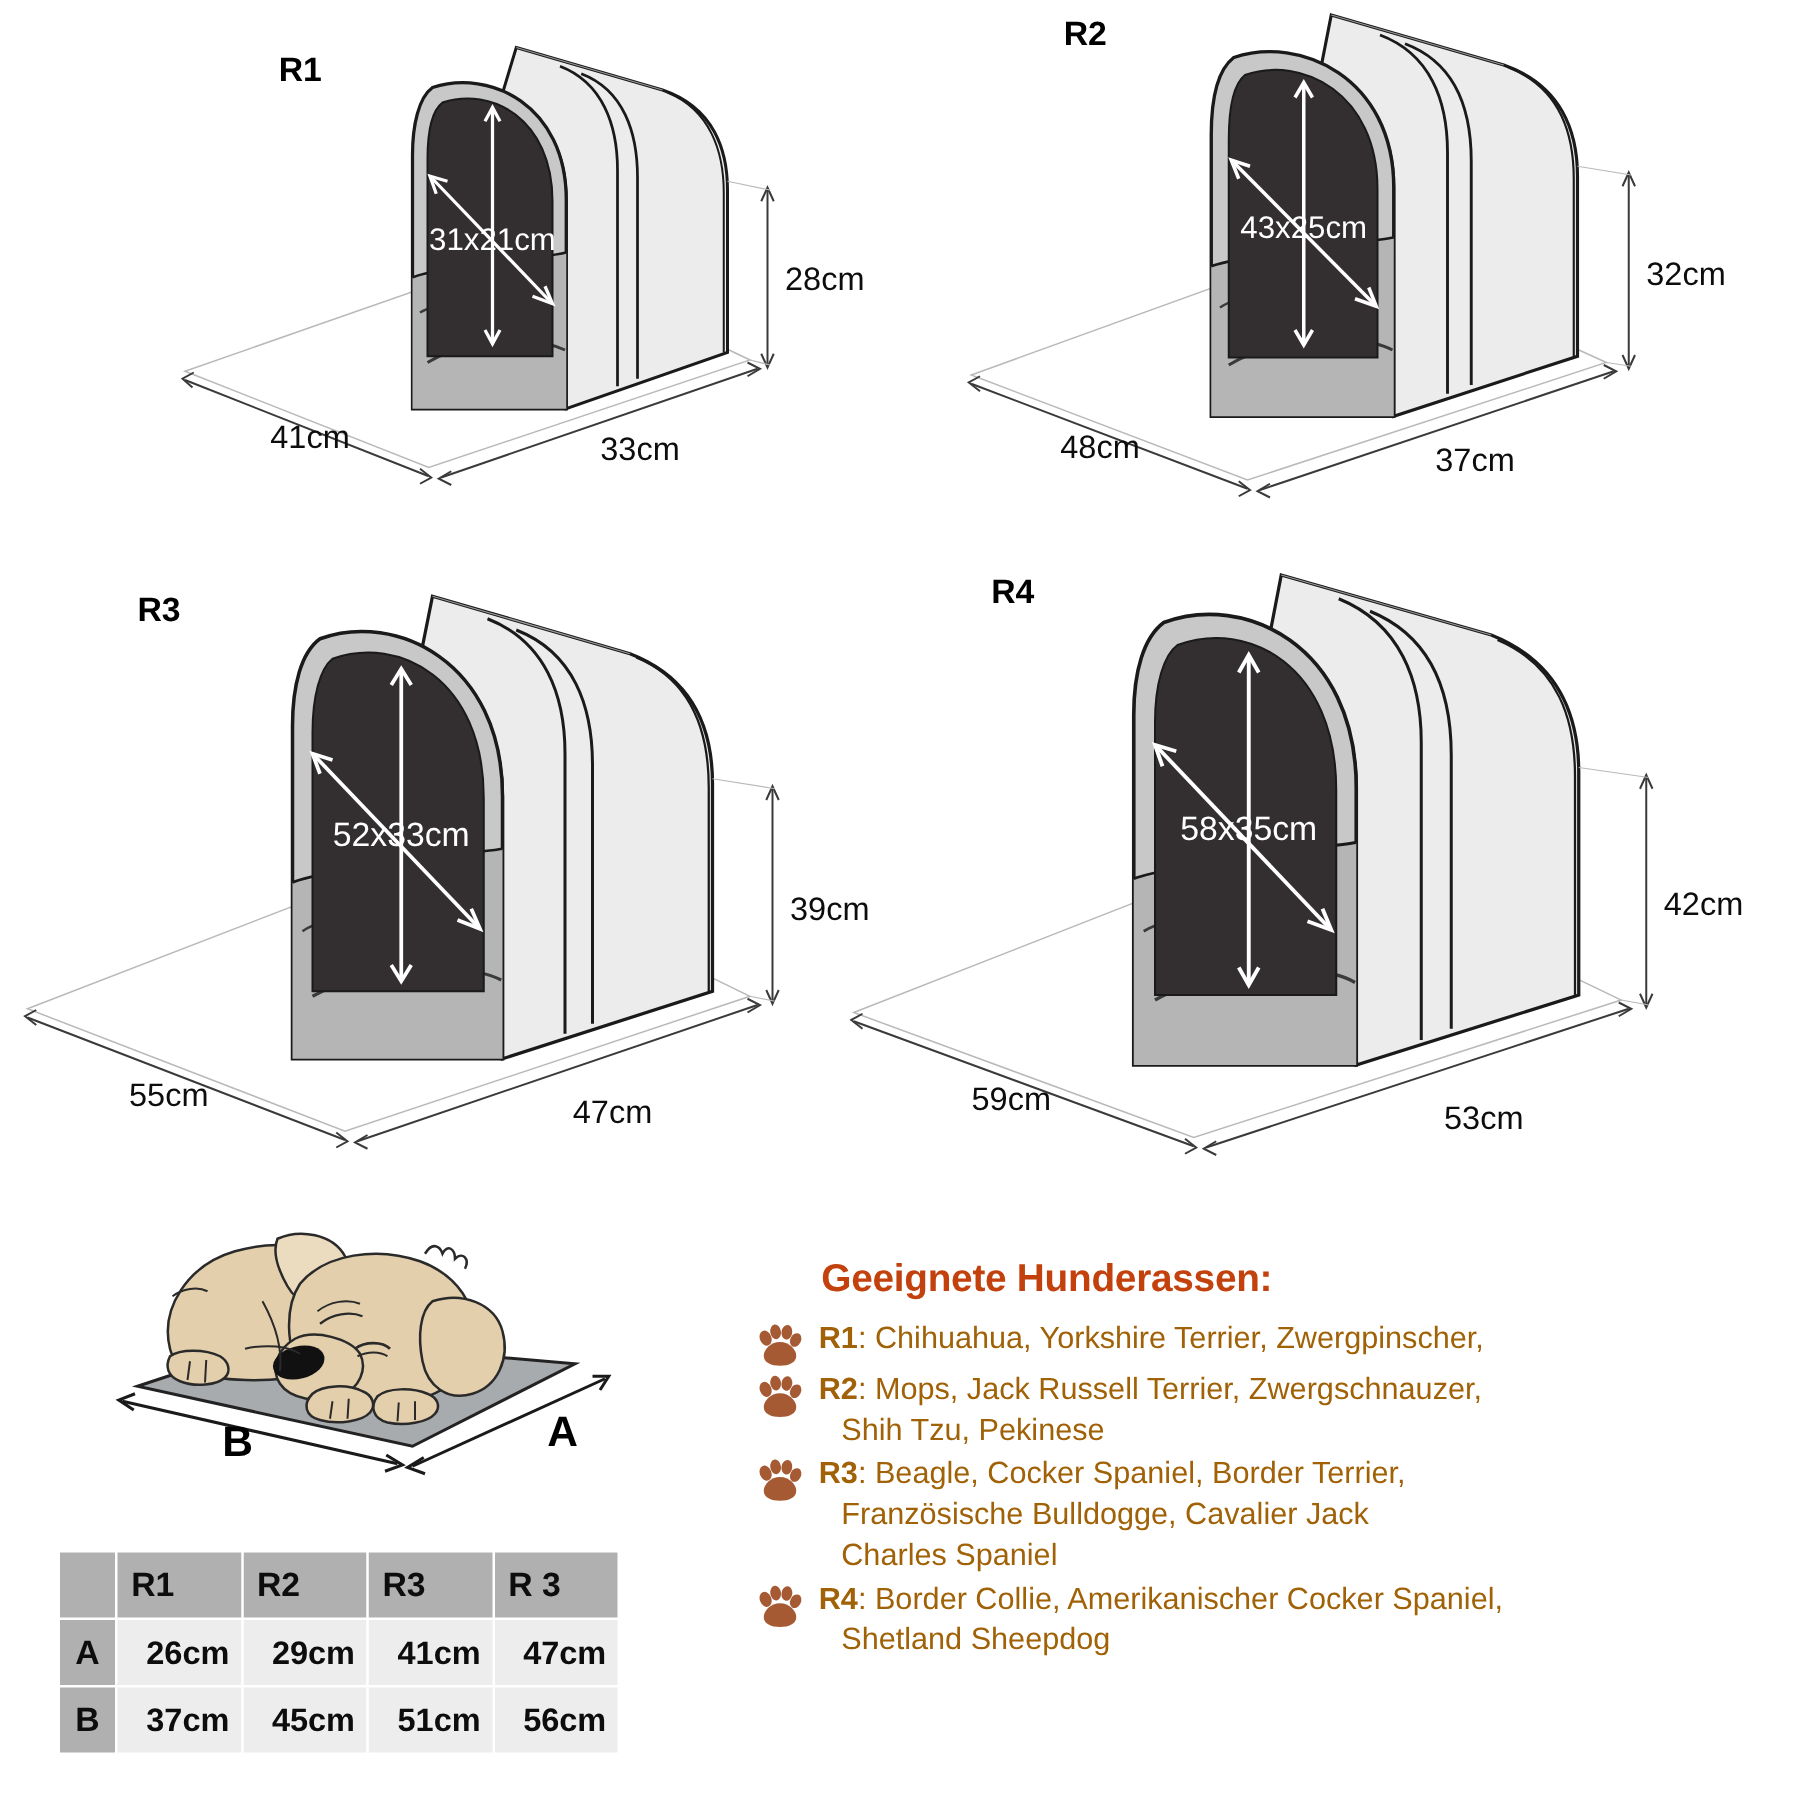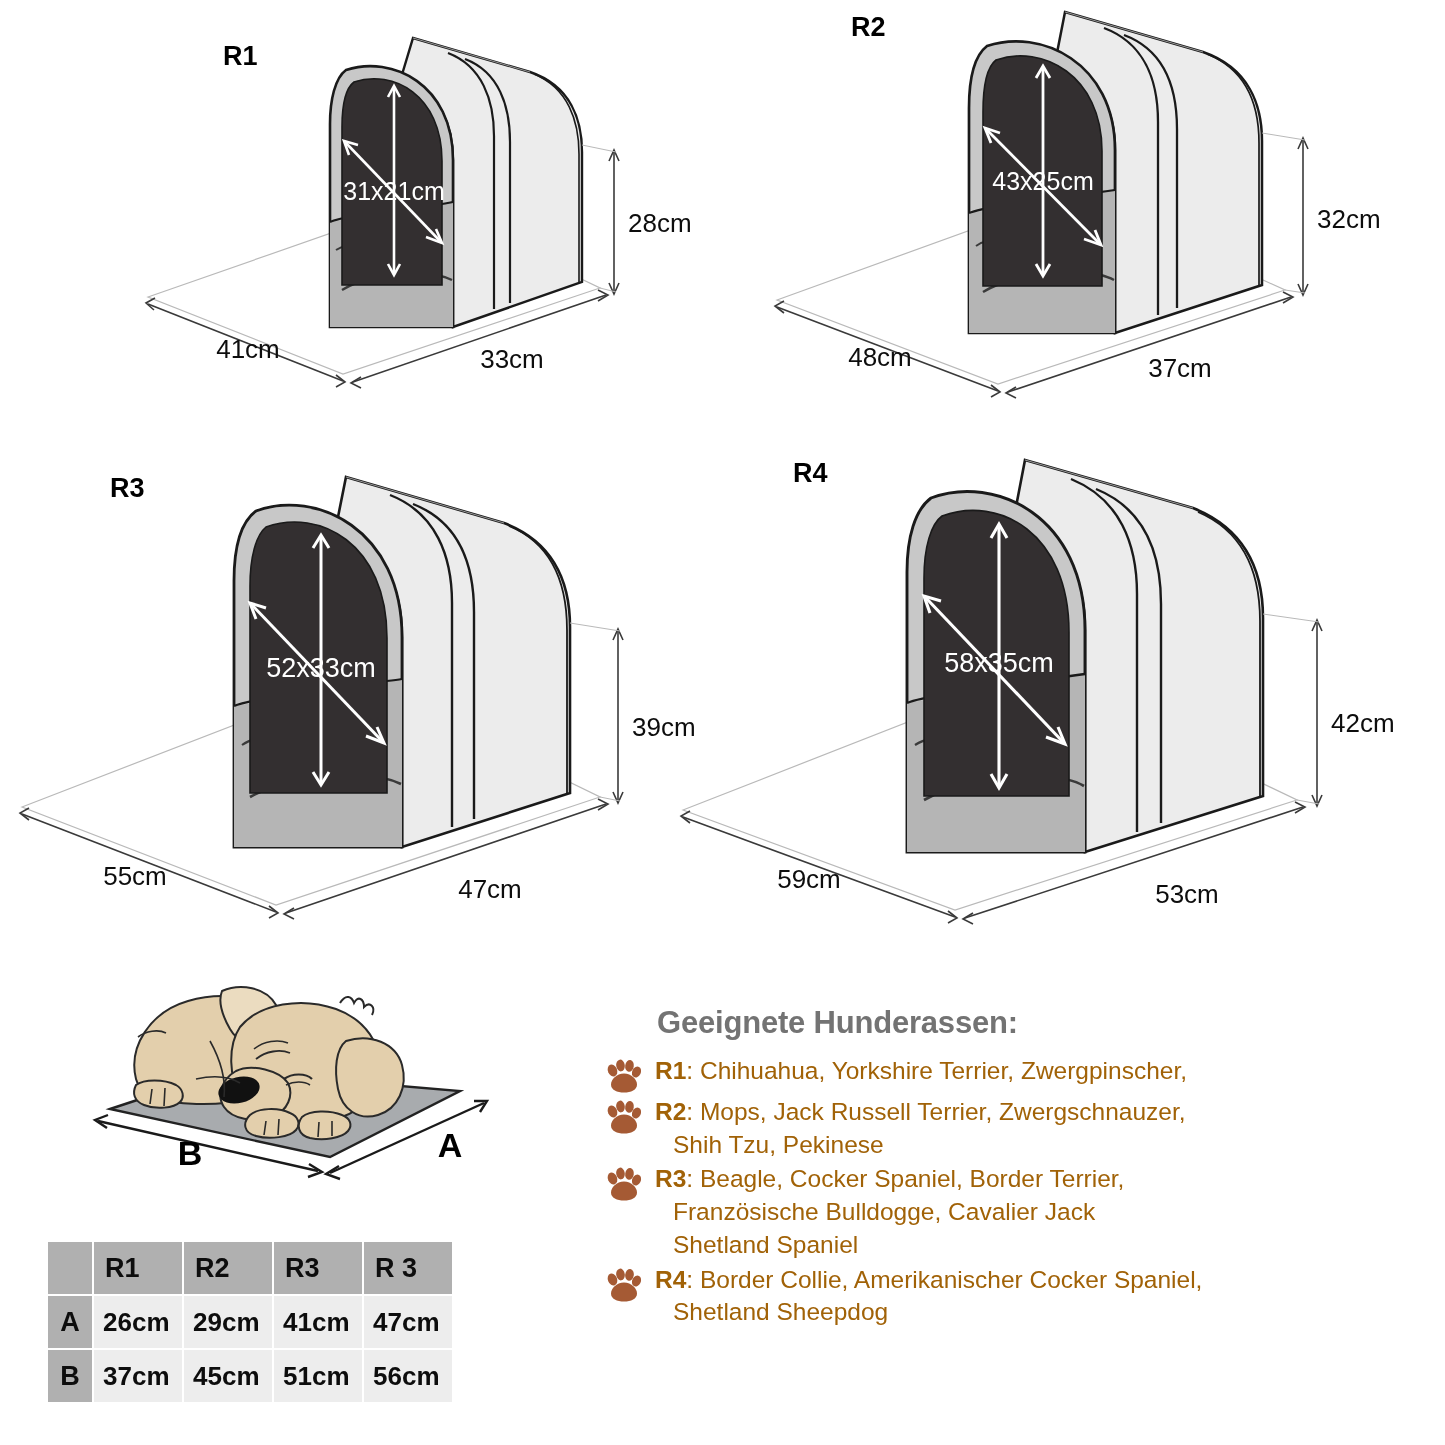--- a/index.html
+++ b/index.html
@@ -17,21 +17,21 @@
   }
   .bed-panel { position: absolute; }
   .breeds-panel {
     position: absolute;
     left: 605px; top: 1005px;
     width: 840px;
   }
   .breeds-title {
     font-size: 31px;
     font-weight: bold;
-    color: #737373;
+    color: #c2410c;
     margin: 0 0 14px 52px;
     letter-spacing: -0.2px;
   }
   .breed-row {
     display: flex;
     align-items: flex-start;
     margin-bottom: 2px;
   }
   .paw-cell {
     width: 50px;
@@ -61,21 +61,21 @@
     padding: 4px 9px;
     text-align: left;
     font-weight: bold;
     color: #0d0d0d;
     height: 54px;
     box-sizing: border-box;
   }
   .size-table th.corner { background: #b0b0b0; width: 46px; }
   .size-table th.colhdr { background: #b0b0b0; width: 90px; font-size: 27px; padding-left: 11px;}
   .size-table td.rowhdr { background: #b0b0b0; width: 46px; text-align: center; font-size: 27px; padding: 0;}
-  .size-table td.val { background: #ededed; font-size: 26px; padding-left: 9px;}
+  .size-table td.val { background: #ededed; font-size: 26px; padding-left: 23px;}
   svg { display: block; overflow: visible; }
   .dim-txt { font-family: "Liberation Sans", sans-serif; font-size: 26px; fill: #0d0d0d; }
   .dim-txt-w { font-family: "Liberation Sans", sans-serif; font-size: 25px; fill: #ffffff; }
   .bed-label { font-family: "Liberation Sans", sans-serif; font-weight: bold; fill: #000; }
   .ab-label { font-family: "Liberation Sans", sans-serif; font-weight: bold; font-size: 34px; fill: #000; }
 </style>
 </head>
 <body>
 
 <div id="page">
@@ -469,21 +469,21 @@
           <ellipse cx="7.5" cy="10.5" rx="4.6" ry="6.2" fill="#A55A34" transform="rotate(-22 7.5 10.5)"></ellipse>
           <ellipse cx="15.5" cy="5.5" rx="4.3" ry="5.9" fill="#A55A34" transform="rotate(-8 15.5 5.5)"></ellipse>
           <ellipse cx="24.5" cy="5.8" rx="4.3" ry="5.9" fill="#A55A34" transform="rotate(9 24.5 5.8)"></ellipse>
           <ellipse cx="31.5" cy="12" rx="4.3" ry="5.7" fill="#A55A34" transform="rotate(26 31.5 12)"></ellipse>
           <path d="M19,13.5 C26.5,13.5 32,19.5 32,24.5 C32,30 26,32.5 19,32.5 C12,32.5 6,30 6,24.5 C6,19.5 11.5,13.5 19,13.5 Z" fill="#A55A34"></path>
         </svg>
       </div>
       <div class="breed-text">
         <span class="rcode">R3</span><span>: </span><span>Beagle, Cocker Spaniel, Border Terrier,</span>
         <span class="breed-cont">Französische Bulldogge, Cavalier Jack</span>
-        <span class="breed-cont">Shetland Spaniel</span>
+        <span class="breed-cont">Charles Spaniel</span>
       </div>
     </div>
 
     <div class="breed-row">
       <div class="paw-cell">
         <svg width="36" height="34" viewBox="0 0 36 34">
           <ellipse cx="7.5" cy="10.5" rx="4.6" ry="6.2" fill="#A55A34" transform="rotate(-22 7.5 10.5)"></ellipse>
           <ellipse cx="15.5" cy="5.5" rx="4.3" ry="5.9" fill="#A55A34" transform="rotate(-8 15.5 5.5)"></ellipse>
           <ellipse cx="24.5" cy="5.8" rx="4.3" ry="5.9" fill="#A55A34" transform="rotate(9 24.5 5.8)"></ellipse>
           <ellipse cx="31.5" cy="12" rx="4.3" ry="5.7" fill="#A55A34" transform="rotate(26 31.5 12)"></ellipse>

